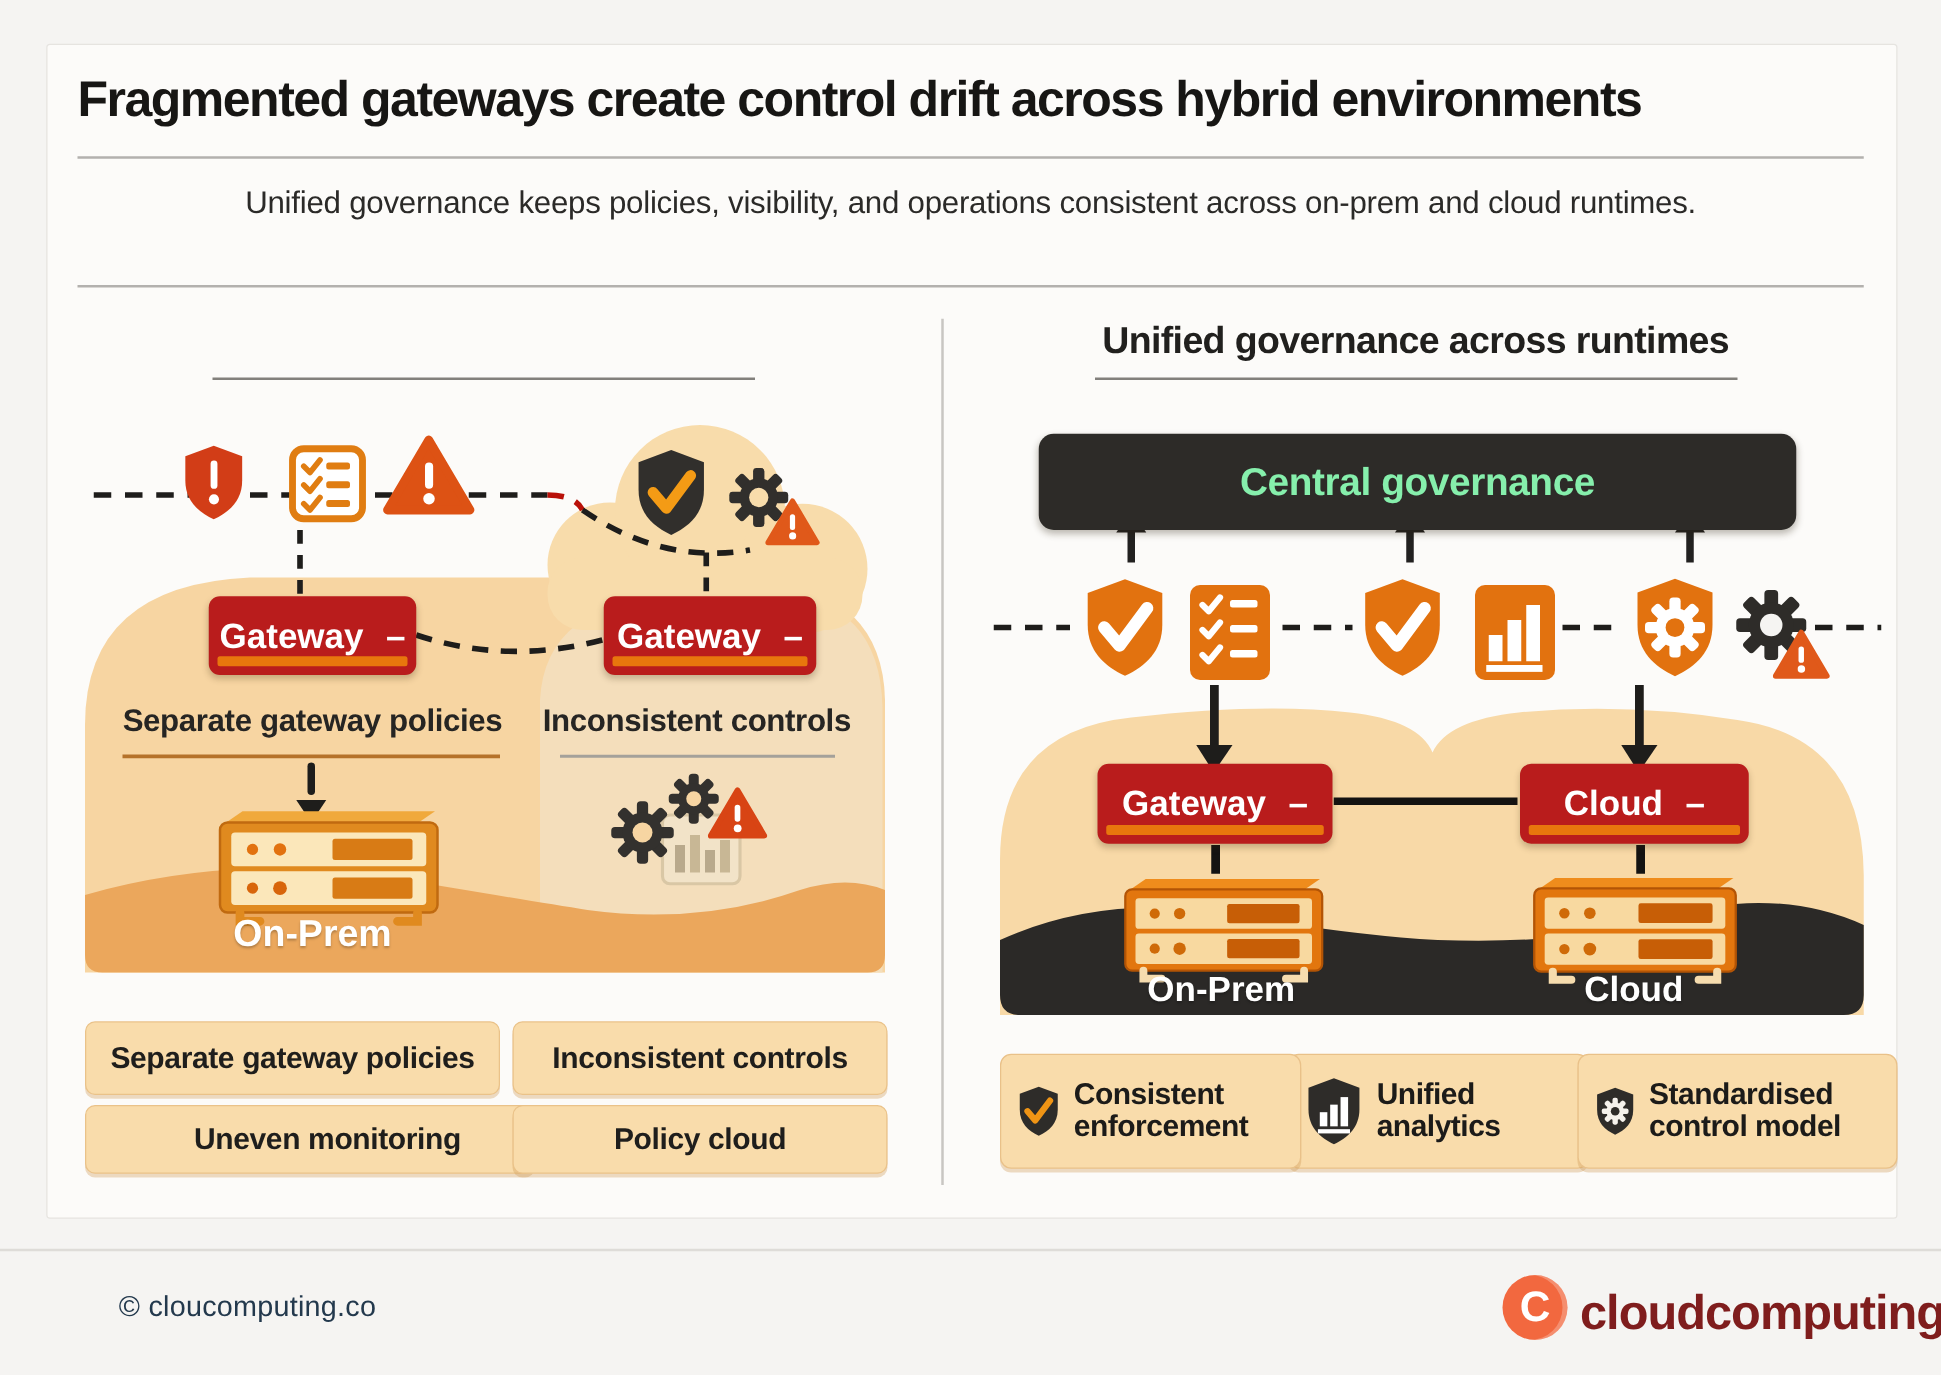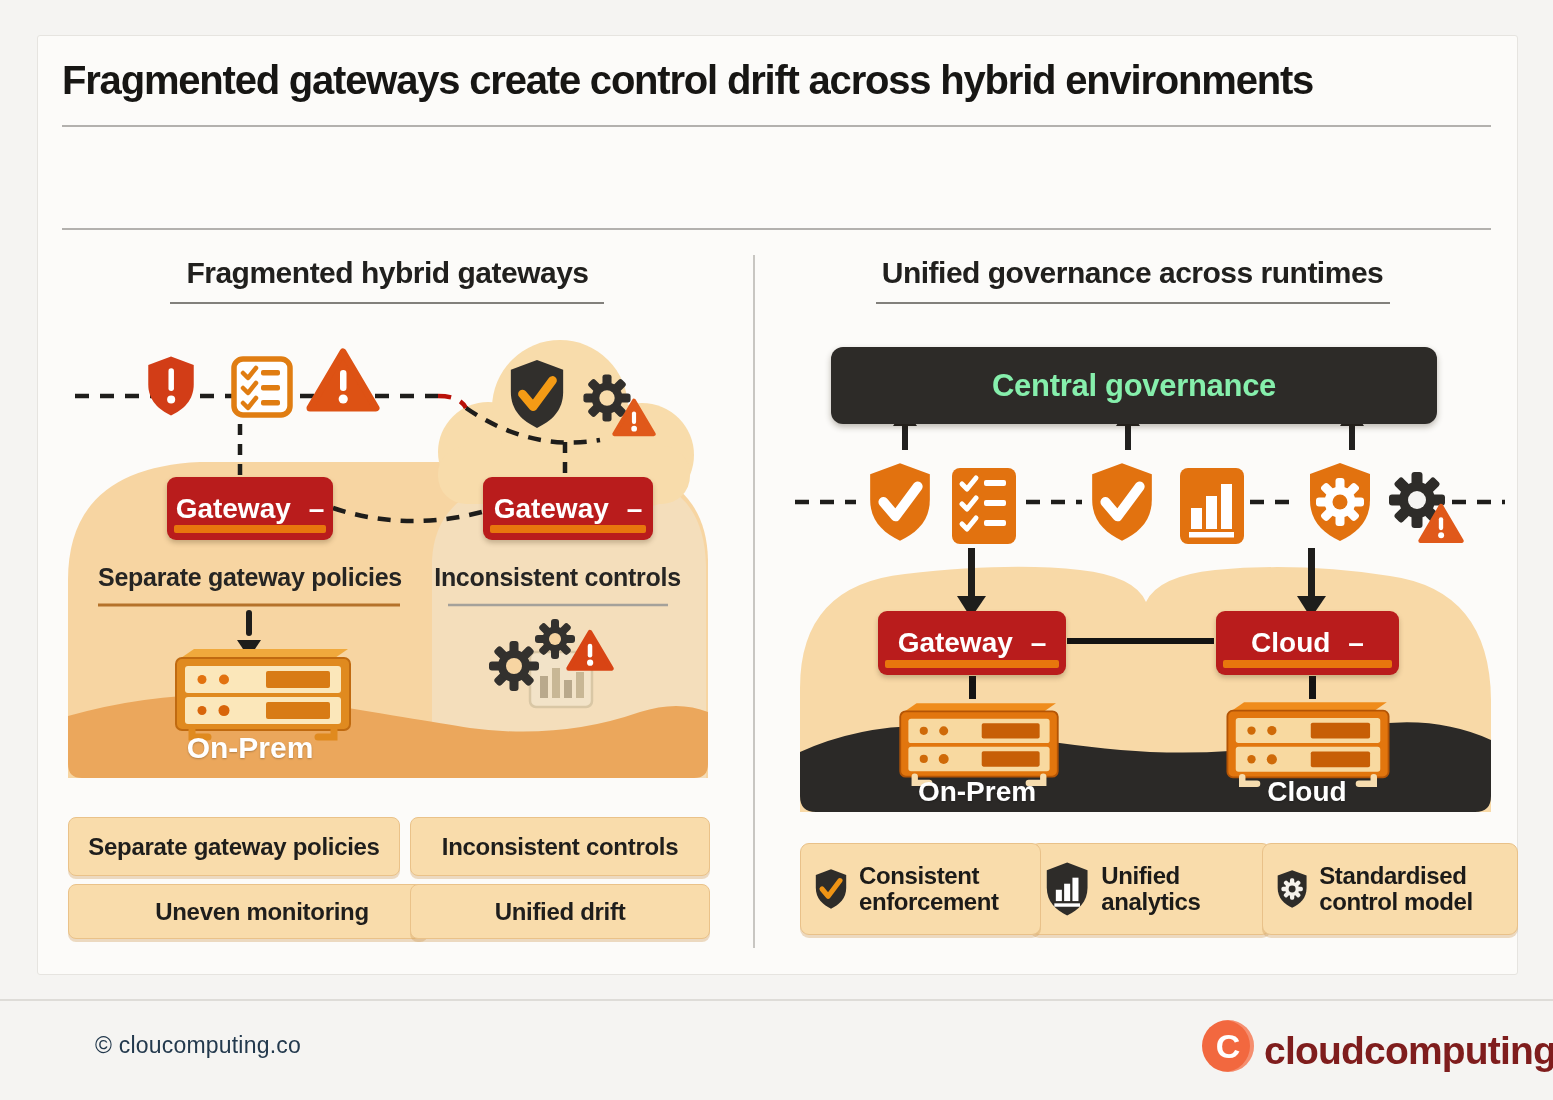--- a/index.html
+++ b/index.html
@@ -181,22 +181,22 @@
       </g>
       <line x1="1067" y1="641" x2="1214" y2="641" stroke="#141312" stroke-width="6"></line>
       <rect x="969" y="676" width="7" height="23" fill="#141312"></rect>
       <rect x="1309" y="676" width="7" height="23" fill="#141312"></rect>
     </g>
 
     <line x1="0" y1="1000" x2="1553" y2="1000" stroke="#dedcd8" stroke-width="2"></line>
   </svg>
 
   <div class="abs title">Fragmented gateways create control drift across hybrid environments</div>
-
-  <div class="abs section-title left">Fragmented hybrid gateways</div>
+  <div class="abs subtitle">Unified governance keeps policies, visibility, and operations consistent across on-prem and cloud runtimes.</div>
+
 
   <svg class="icon" style="left:142px;top:354px" width="58" height="64" viewBox="0 0 64 76">
     <path d="M32 3 L59 13 V36 C59 55 47 66 32 73 C17 66 5 55 5 36 V13 Z" fill="#d23d17"></path>
     <rect x="29" y="17" width="6.5" height="27" rx="3.2" fill="#fff"></rect>
     <circle cx="32.2" cy="54" r="4.8" fill="#fff"></circle>
   </svg>
 
   <svg class="icon" style="left:230px;top:355px" width="64" height="64" viewBox="0 0 64 64">
     <rect x="4" y="4" width="56" height="56" rx="9" fill="#ffffff" stroke="#e07d12" stroke-width="5.5"></rect>
     <path d="M13 18 l5 5 l8 -10" stroke="#e07d12" stroke-width="4.5" fill="none" stroke-linecap="round" stroke-linejoin="round"></path>
@@ -301,21 +301,21 @@
   <div class="chip c1">
       <span>Separate gateway policies</span>
     </div>
   <div class="chip c2">
       <span>Inconsistent controls</span>
     </div>
   <div class="chip c3">
       <span>Uneven monitoring</span>
     </div>
   <div class="chip c4">
-      <span>Unified drift</span>
+      <span>Policy cloud</span>
     </div>
 
   <div class="abs section-title right">Unified governance across runtimes</div>
 
   <div class="central">
     <span>Central governance</span>
   </div>
 
   <svg class="icon" style="left:864px;top:460px" width="72" height="84" viewBox="0 0 64 76">
     <path d="M32 3 L59 13 V36 C59 55 47 66 32 73 C17 66 5 55 5 36 V13 Z" fill="#e2720f"></path>

